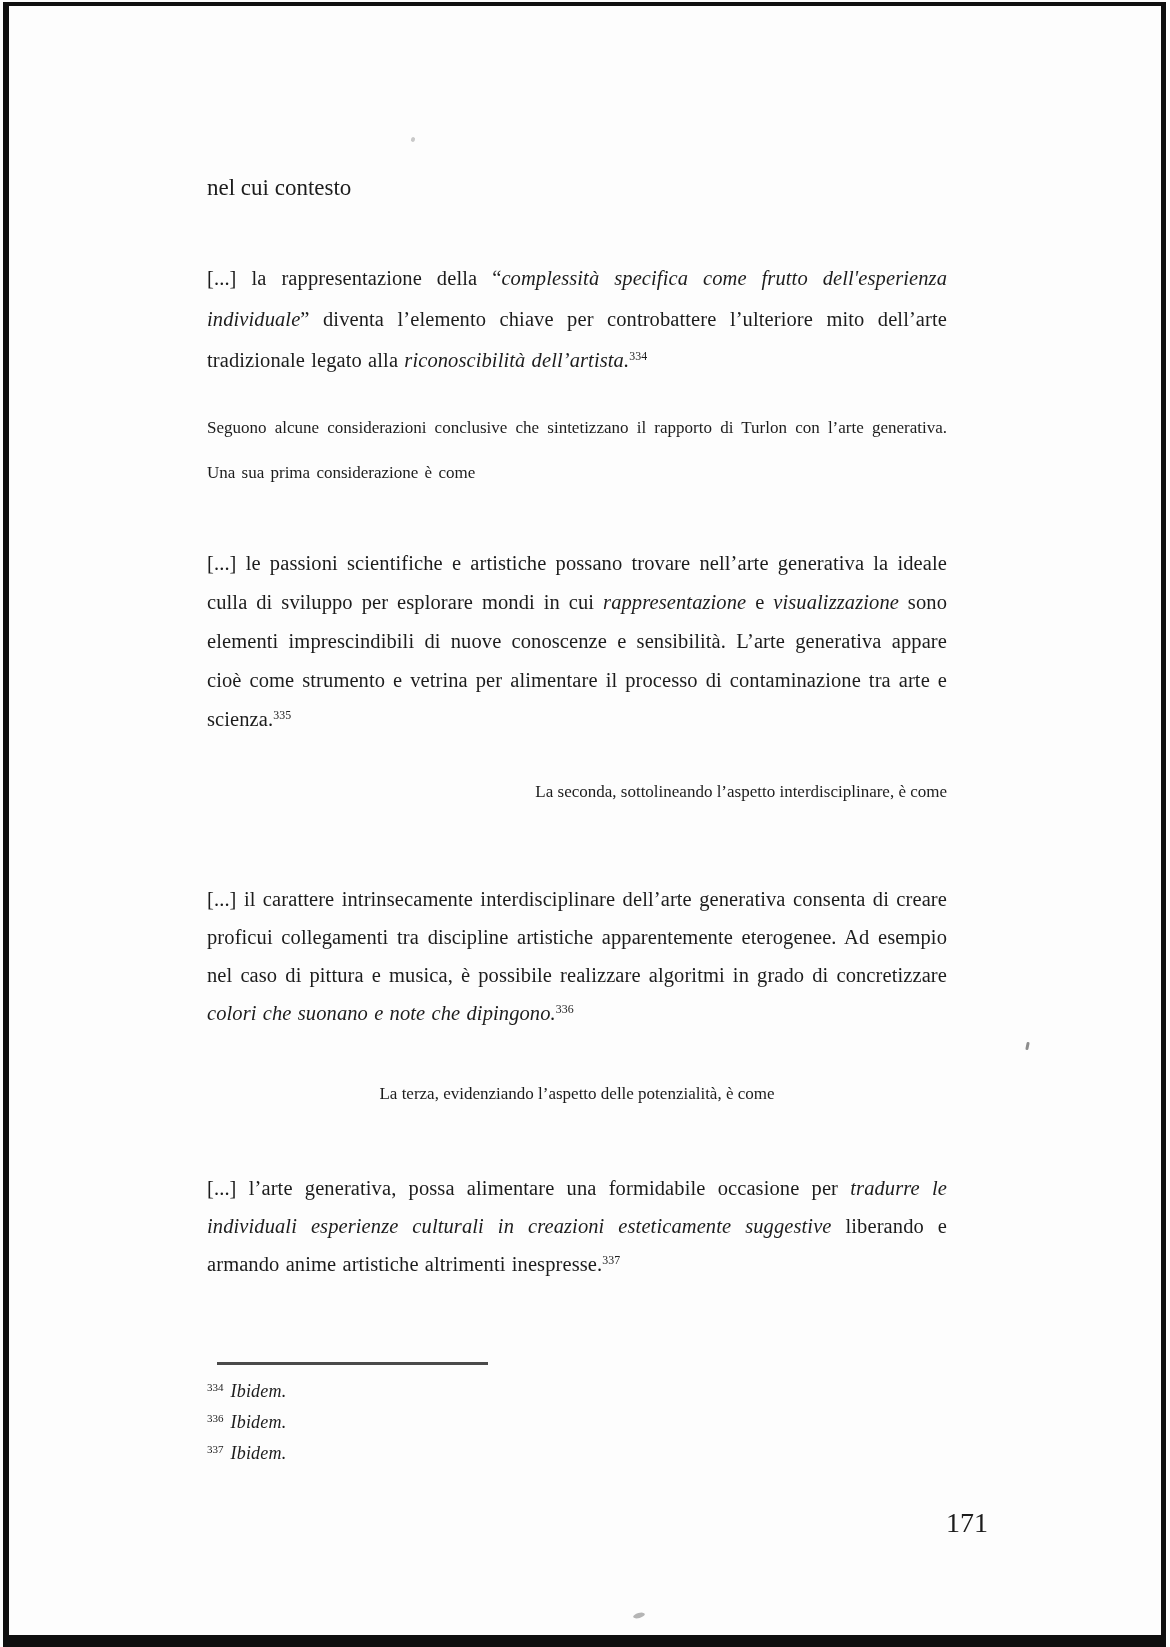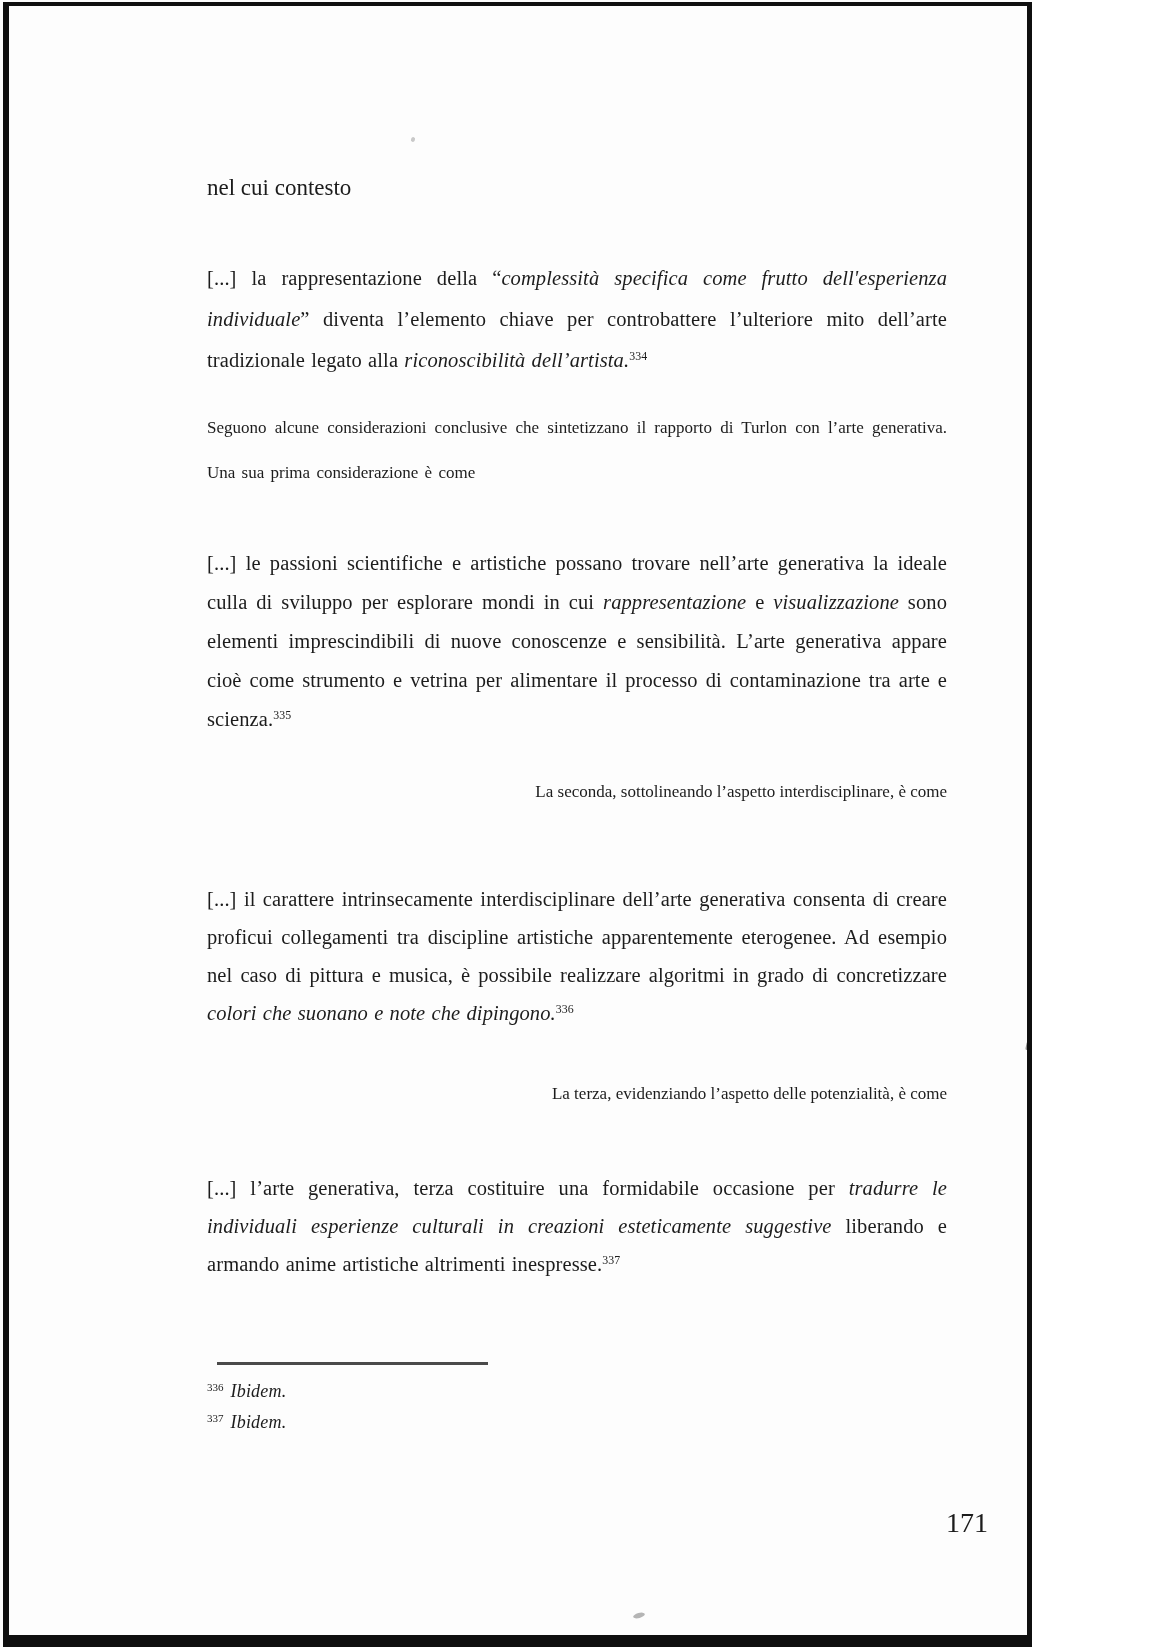--- a/index.html
+++ b/index.html
@@ -2,21 +2,21 @@
 <html><head>
 <meta charset="utf-8">
 <style>
   html, body {
     margin: 0;
     padding: 0;
     background: #ffffff;
   }
   .page {
     position: relative;
-    width: 1032px;
+    width: 1166px;
     height: 1647px;
     background: #fdfdfd;
     font-family: "Liberation Serif", "DejaVu Serif", serif;
     color: #1c1c1c;
     overflow: hidden;
   }
   
   .frame {
     position: absolute;
     left: 3px; top: 2px; right: 0; bottom: 0;
@@ -51,21 +51,21 @@
   .q4 { top: 1169px; line-height: 38px; }
 
   .para {
     font-size: 17px;
     line-height: 45px;
     text-align: justify;
     word-spacing: 2px;
   }
   .p1 { top: 405px; }
   .p2 { top: 776px;  line-height: 32px; text-align: right; word-spacing: normal; }
-  .p3 { top: 1078px; line-height: 32px; text-align: right; word-spacing: normal; }
+  .p3 { top: 1078px; line-height: 32px; text-align: center; word-spacing: normal; }
 
   sup {
     font-size: 0.58em;
     line-height: 0;
     vertical-align: baseline;
     position: relative;
     top: -0.55em;
   }
 
   .footnote-rule {
@@ -120,25 +120,28 @@
     <div class="tblock para p1">Seguono alcune considerazioni conclusive che sintetizzano il rapporto di Turlon con l’arte generativa. Una sua prima considerazione è come</div>
 
     <div class="tblock quote q2"><span>[...] le passioni scientifiche e artistiche possano trovare nell’arte generativa la ideale culla di sviluppo per esplorare mondi in cui </span><i>rappresentazione</i><span> e </span><i>visualizzazione</i><span> sono elementi imprescindibili di nuove conoscenze e sensibilità. L’arte generativa appare cioè come strumento e vetrina per alimentare il processo di contaminazione tra arte e scienza.</span><sup>335</sup></div>
 
     <div class="tblock para p2">La seconda, sottolineando l’aspetto interdisciplinare, è come</div>
 
     <div class="tblock quote q3"><span>[...] il carattere intrinsecamente interdisciplinare dell’arte generativa consenta di creare proficui collegamenti tra discipline artistiche apparentemente eterogenee. Ad esempio nel caso di pittura e musica, è possibile realizzare algoritmi in grado di concretizzare </span><i>colori che suonano e note che dipingono.</i><sup>336</sup></div>
 
     <div class="tblock para p3">La terza, evidenziando l’aspetto delle potenzialità, è come</div>
 
-    <div class="tblock quote q4"><span>[...] l’arte generativa, terza costituire una formidabile occasione per </span><i>tradurre le individuali esperienze culturali in creazioni esteticamente suggestive</i><span> liberando e armando anime artistiche altrimenti inespresse.</span><sup>337</sup></div>
+    <div class="tblock quote q4"><span>[...] l’arte generativa, possa alimentare una formidabile occasione per </span><i>tradurre le individuali esperienze culturali in creazioni esteticamente suggestive</i><span> liberando e armando anime artistiche altrimenti inespresse.</span><sup>337</sup></div>
 
     <div class="footnote-rule"></div>
 
     <div class="footnotes">
+      <div class="footnote-row">
+        <sup>334</sup><i>Ibidem.</i>
+      </div>
       <div class="footnote-row">
         <sup>336</sup><i>Ibidem.</i>
       </div>
       <div class="footnote-row">
         <sup>337</sup><i>Ibidem.</i>
       </div>
     </div>
 
     <div class="page-number">171</div>
 

